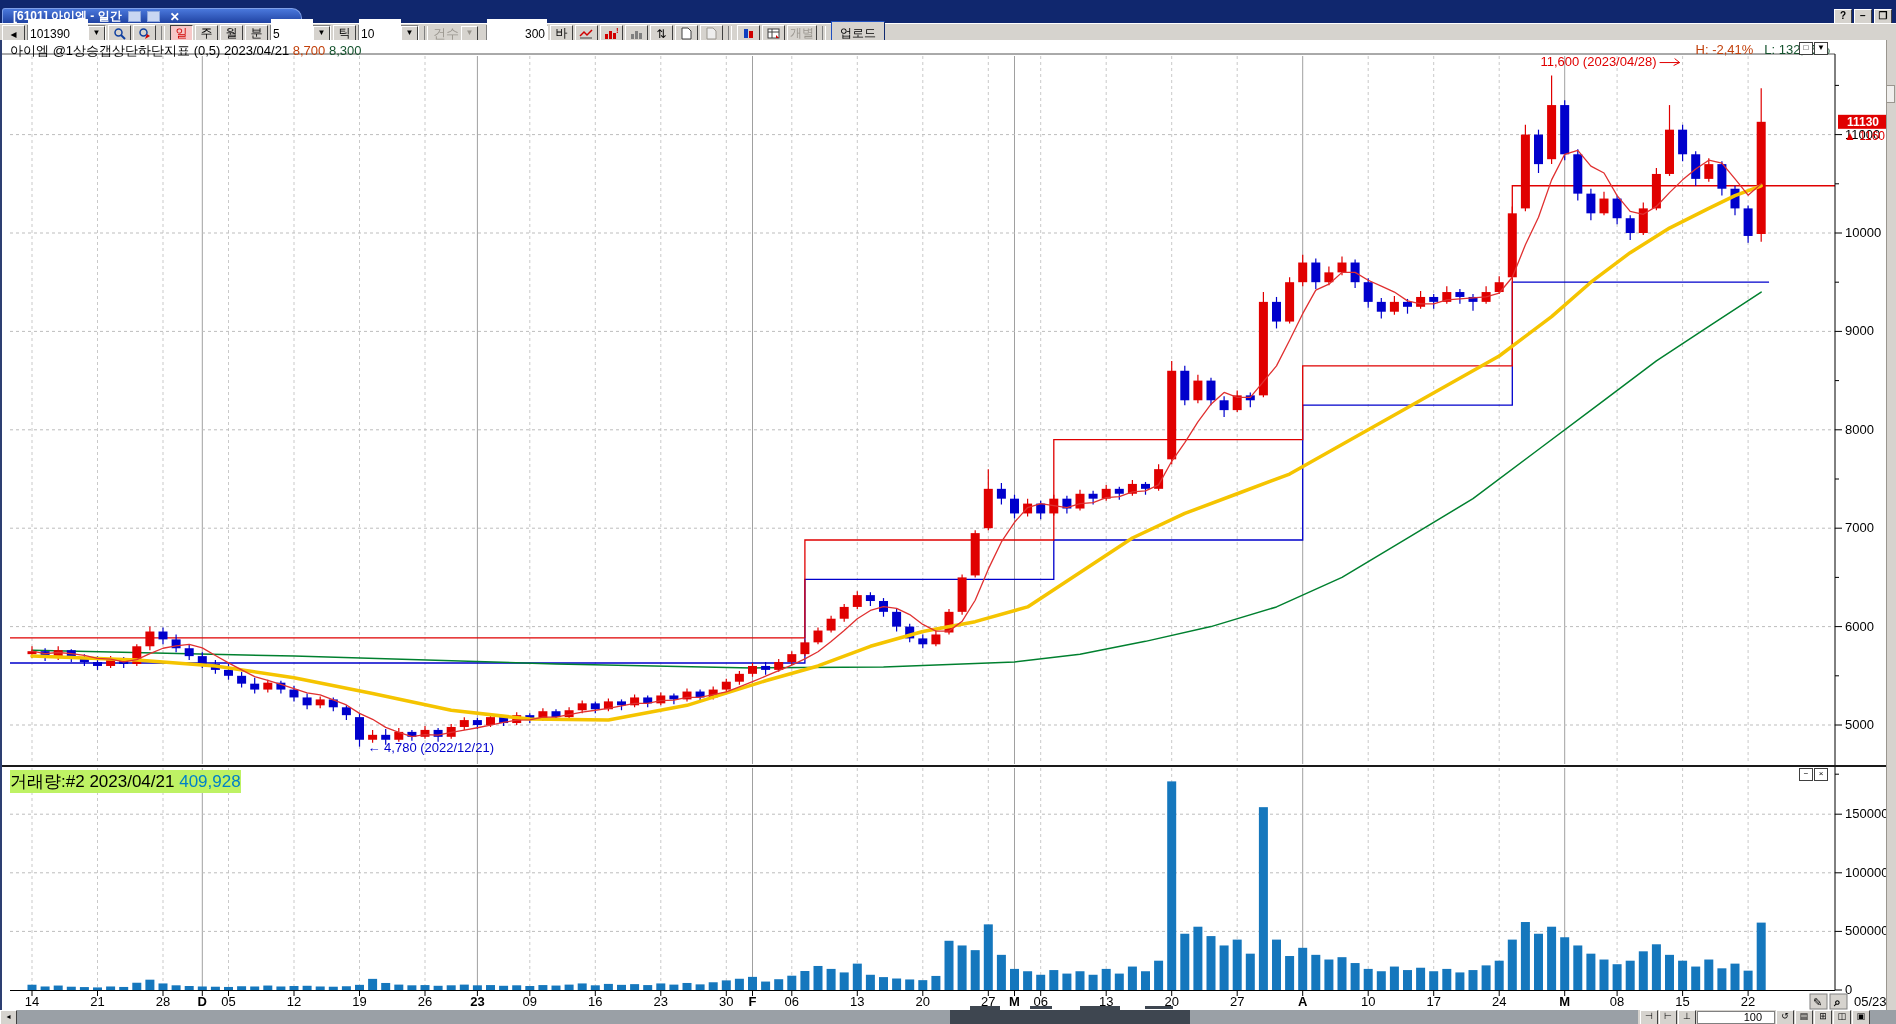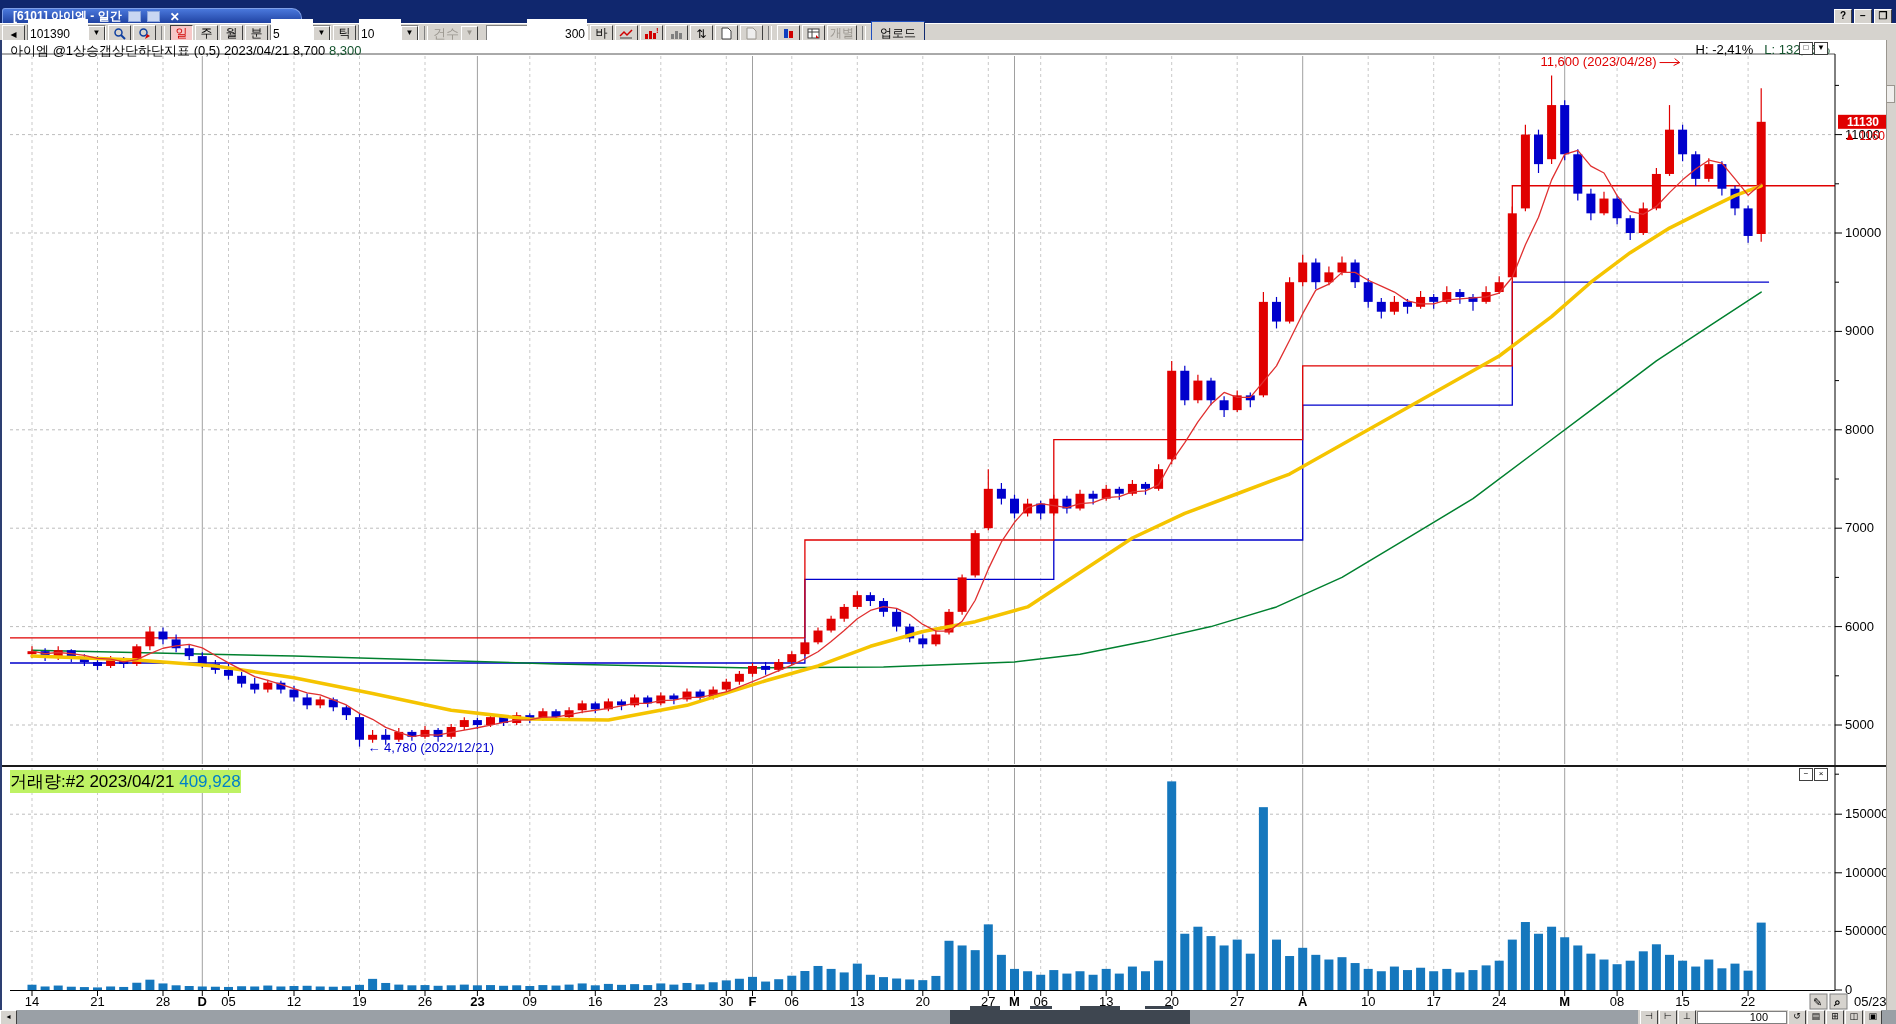--- a/index.html
+++ b/index.html
@@ -20,42 +20,42 @@
       border-top:1px solid #fff;border-bottom:1px solid #808080;display:flex;align-items:center;gap:2px;padding:1px 2px;}
   .btn{height:15px;min-width:17px;display:flex;align-items:center;justify-content:center;background:#d6d3ce;
        border:1px solid;border-color:#fff #404040 #404040 #fff;font-size:12px;padding:0 2px;white-space:nowrap;}
   .btn.sel{background:#f6c8c8;color:#d00000;border-color:#404040 #fff #fff #404040;}
   .btn.dis{color:#9a968f;}
   .combo{display:flex;align-items:center;background:#fff;border:1px solid;border-color:#808080 #fff #fff #808080;height:15px;}
   .combo input{border:none;outline:none;width:56px;height:13px;font-size:12px;padding:8px 2px;font-family:inherit;}
   .drop{width:15px;height:13px;background:#d6d3ce;border:1px solid;border-color:#fff #404040 #404040 #fff;
         font-size:8px;text-align:center;line-height:12px;}
   .sep{width:2px;height:15px;border-left:1px solid #808080;border-right:1px solid #fff;margin:0 3px;}
-  .num{width:44px;text-align:right;margin-left:40px;}
+  .num{width:44px;text-align:right;}
   .dis2{color:#9a968f;}
   
   #chart-area{position:absolute;left:0;top:40px;width:1896px;height:984px;background:#fff;
               border-left:2px solid #2d3f72;}
   .hdr{position:absolute;left:8px;top:2px;font-size:13px;color:#000;white-space:nowrap;}
-  .red{color:#000000;} .blue{color:#14532d;text-align:center;} .teal{color:#0080c8;}
+  .red{color:#c2410c;} .blue{color:#14532d;text-align:center;} .teal{color:#0080c8;}
   .hl{position:absolute;right:68px;top:2px;font-size:13px;white-space:nowrap;}
   .panebtns{position:absolute;display:flex;gap:1px;}
   .pbtn{width:12px;height:11px;border:1px solid #404040;background:#fff;font-size:8px;line-height:10px;text-align:center;}
   .volhdr{position:absolute;left:8px;top:730px;font-size:17px;white-space:nowrap;background:#bef264;}
   
   #hscroll{position:absolute;left:0;top:1010px;width:1896px;height:14px;background:#9aa0a6;display:flex;}
   .sbtn{width:15px;height:14px;background:#d6d3ce;border:1px solid;border-color:#fff #404040 #404040 #fff;
         font-size:8px;line-height:12px;text-align:center;}
   #thumb{position:absolute;left:950px;top:0;width:240px;height:14px;background:#3e4650;}
   .bump{position:absolute;top:-4px;background:#3e4650;}
   #bstrip{position:absolute;left:1638px;top:1010px;height:14px;display:flex;gap:1px;align-items:center;background:#d6d3ce;padding-left:2px;}
   .tiny{height:13px;min-width:16px;font-size:9px;line-height:11px;text-align:center;background:#d6d3ce;
         border:1px solid;border-color:#fff #404040 #404040 #fff;}
   .tinput{width:52px;height:11px;border:1px solid #808080;background:#fff;font-size:11px;text-align:right;
-          font-family:inherit;padding:0 18px;}
+          font-family:inherit;padding:0 12px;}
   #rstrip{position:absolute;right:0;top:40px;width:9px;height:970px;background:#d6d3ce;border-left:1px solid #9a968f;}
   #rthumb{position:absolute;right:1px;top:45px;width:7px;height:16px;background:#f0efed;border:1px solid #9a968f;}
   svg text{font-family:"Liberation Sans",sans-serif;}
 </style>
 </head>
 <body>
 <div id="app">
 
   <div class="tstrip"></div>
   <div class="tabrow">

